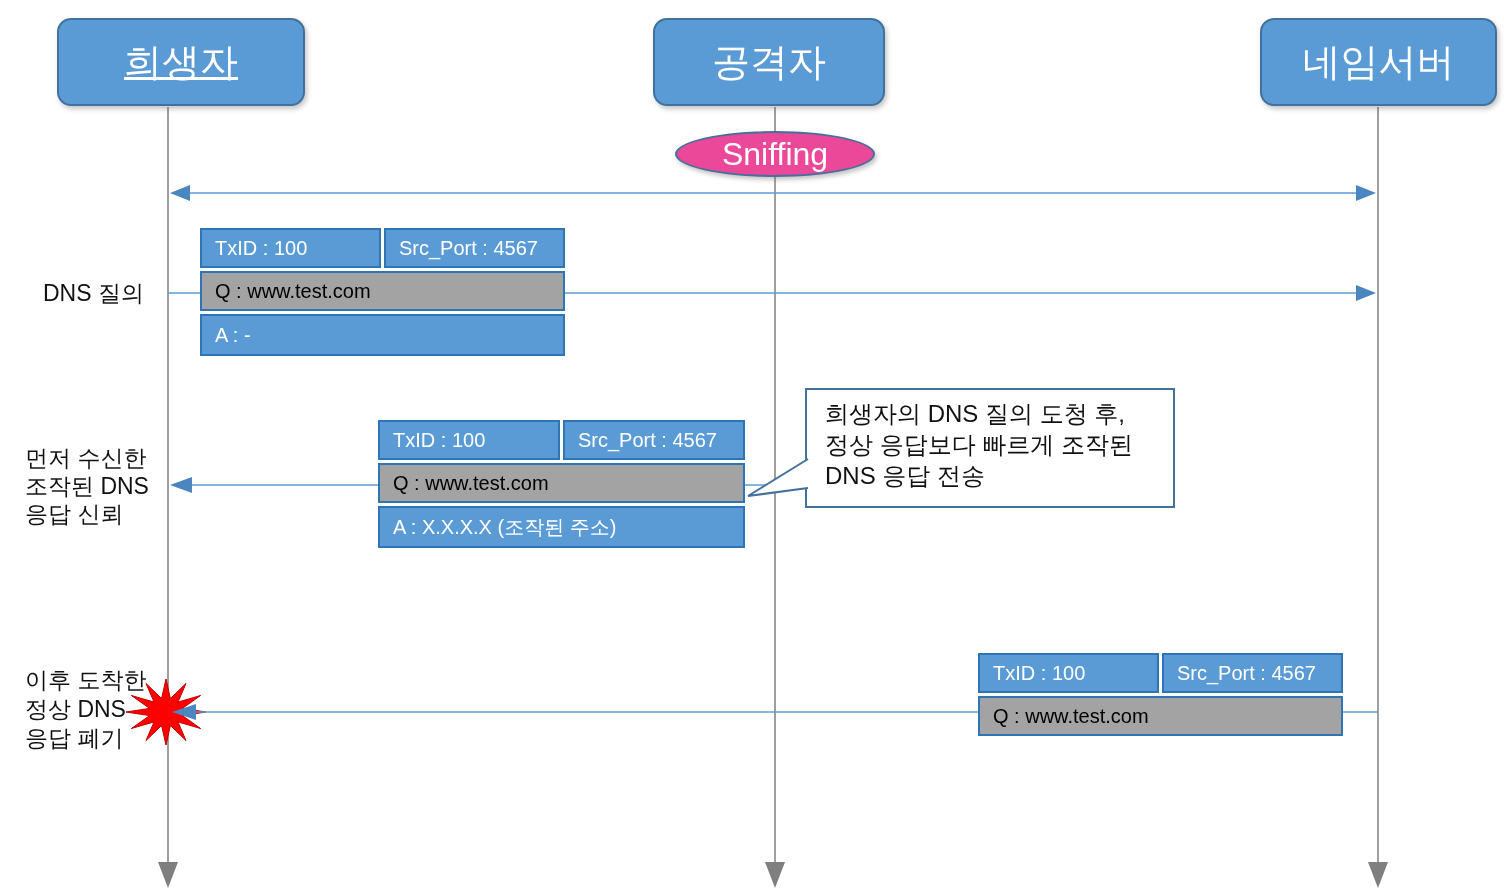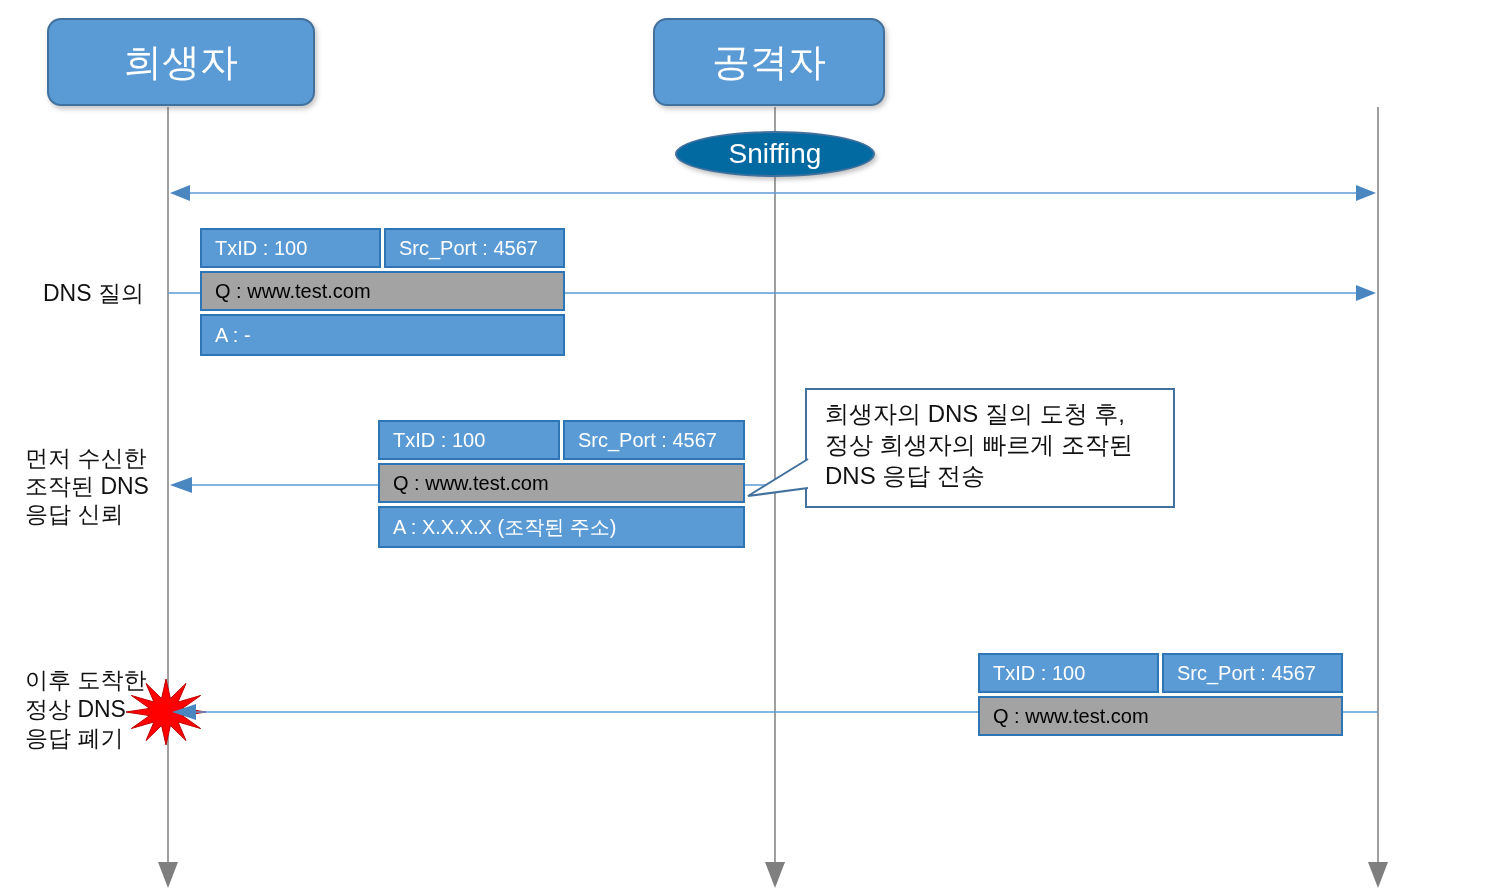--- a/index.html
+++ b/index.html
@@ -12,23 +12,23 @@
   .actor{
     position:absolute;height:88px;box-sizing:border-box;
     background:#5B9BD5;border:2px solid #41719C;border-radius:14px;
     display:flex;align-items:center;justify-content:center;
     color:#ffffff;font-size:38px;
     box-shadow:2px 3px 5px rgba(90,90,90,0.35);
   }
   
   .oval{
     position:absolute;left:675px;top:131px;width:200px;height:46px;box-sizing:border-box;
-    background:#0369a1;border:2px solid #41719C;border-radius:50%;
+    background:#ec4899;border:2px solid #41719C;border-radius:50%;
     display:flex;align-items:center;justify-content:center;
-    color:#ffffff;font-size:28px;
+    color:#ffffff;font-size:32px;
     box-shadow:2px 3px 4px rgba(90,90,90,0.35);
   }
   
   .packet{position:absolute;display:flex;flex-direction:column;gap:3px;}
   .packet .hdr{display:flex;gap:3px;border-radius:10px;}
   .packet .cell{
     flex:1;height:40px;box-sizing:border-box;background:#5B9BD5;border:2px solid #2E75B6;
     display:flex;align-items:center;padding-left:13px;color:#ffffff;font-size:20px;
   }
   .packet .row{
@@ -77,25 +77,28 @@
       <line x1="775" y1="485" x2="186" y2="485" stroke="#5B9BD5" stroke-width="1.5"></line>
       <polygon points="170,485 192,477 192,493" fill="#4A86C0"></polygon>
     </g>
 
     <g>
       <line x1="1378" y1="712" x2="196" y2="712" stroke="#5B9BD5" stroke-width="1.5"></line>
       <polygon points="172,712 196,704 196,720" fill="#4A86C0"></polygon>
     </g>
   </svg>
 
-  <div class="actor" style="left:47px;top:18px;width:268px;">
+  <div class="actor" style="left:57px;top:18px;width:248px;text-decoration:underline;">
     <span>희생자</span>
   </div>
   <div class="actor" style="left:653px;top:18px;width:232px;">
     <span>공격자</span>
+  </div>
+  <div class="actor" style="left:1260px;top:18px;width:237px;">
+    <span>네임서버</span>
   </div>
 
   <div class="oval">
     <span>Sniffing</span>
   </div>
 
   <div class="packet" style="left:200px;top:228px;width:365px;">
     <div class="hdr">
       <div class="cell">TxID : 100</div>
       <div class="cell">Src_Port : 4567</div>
@@ -132,21 +135,21 @@
   </div>
 
   <div class="side-label" style="left:25px;top:666px;line-height:29px;">
     <div>이후 도착한</div>
     <div>정상 DNS</div>
     <div>응답 폐기</div>
   </div>
 
   <div class="callout">
     <div>희생자의 DNS 질의 도청 후,</div>
-    <div>정상 희생자의 빠르게 조작된</div>
+    <div>정상 응답보다 빠르게 조작된</div>
     <div>DNS 응답 전송</div>
   </div>
 
   <svg class="layer" viewBox="0 0 1504 893" style="pointer-events:none;">
     <polygon points="808,459 748,496 808,488" fill="#ffffff"></polygon>
     <path d="M808,459 L748,496 L808,488" fill="none" stroke="#41719C" stroke-width="2"></path>
   </svg>
 
 </div>
 

